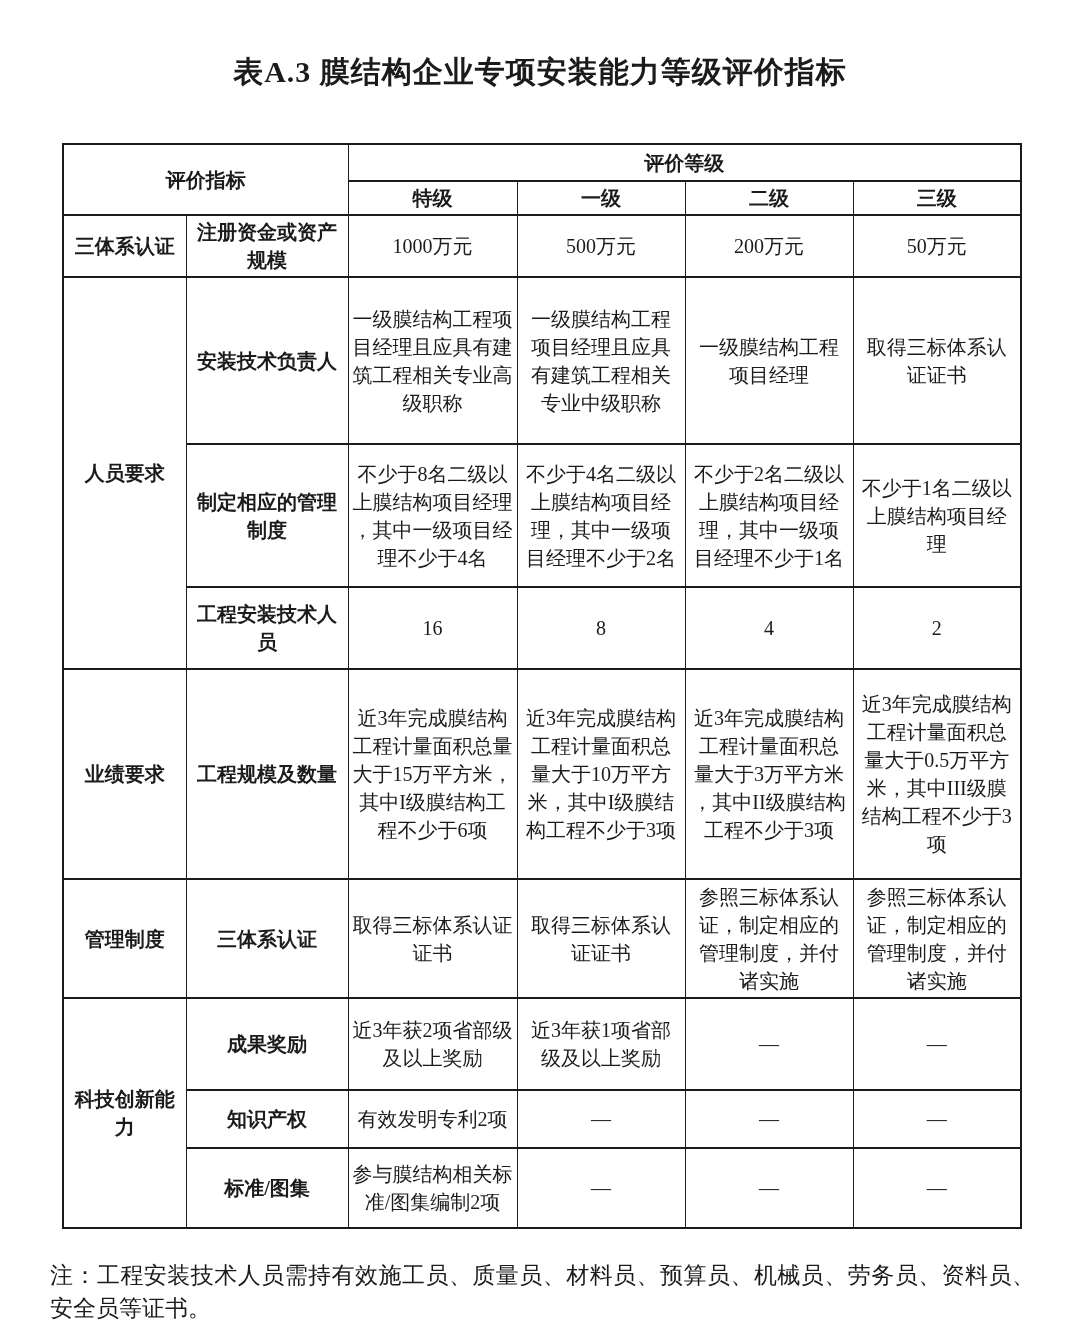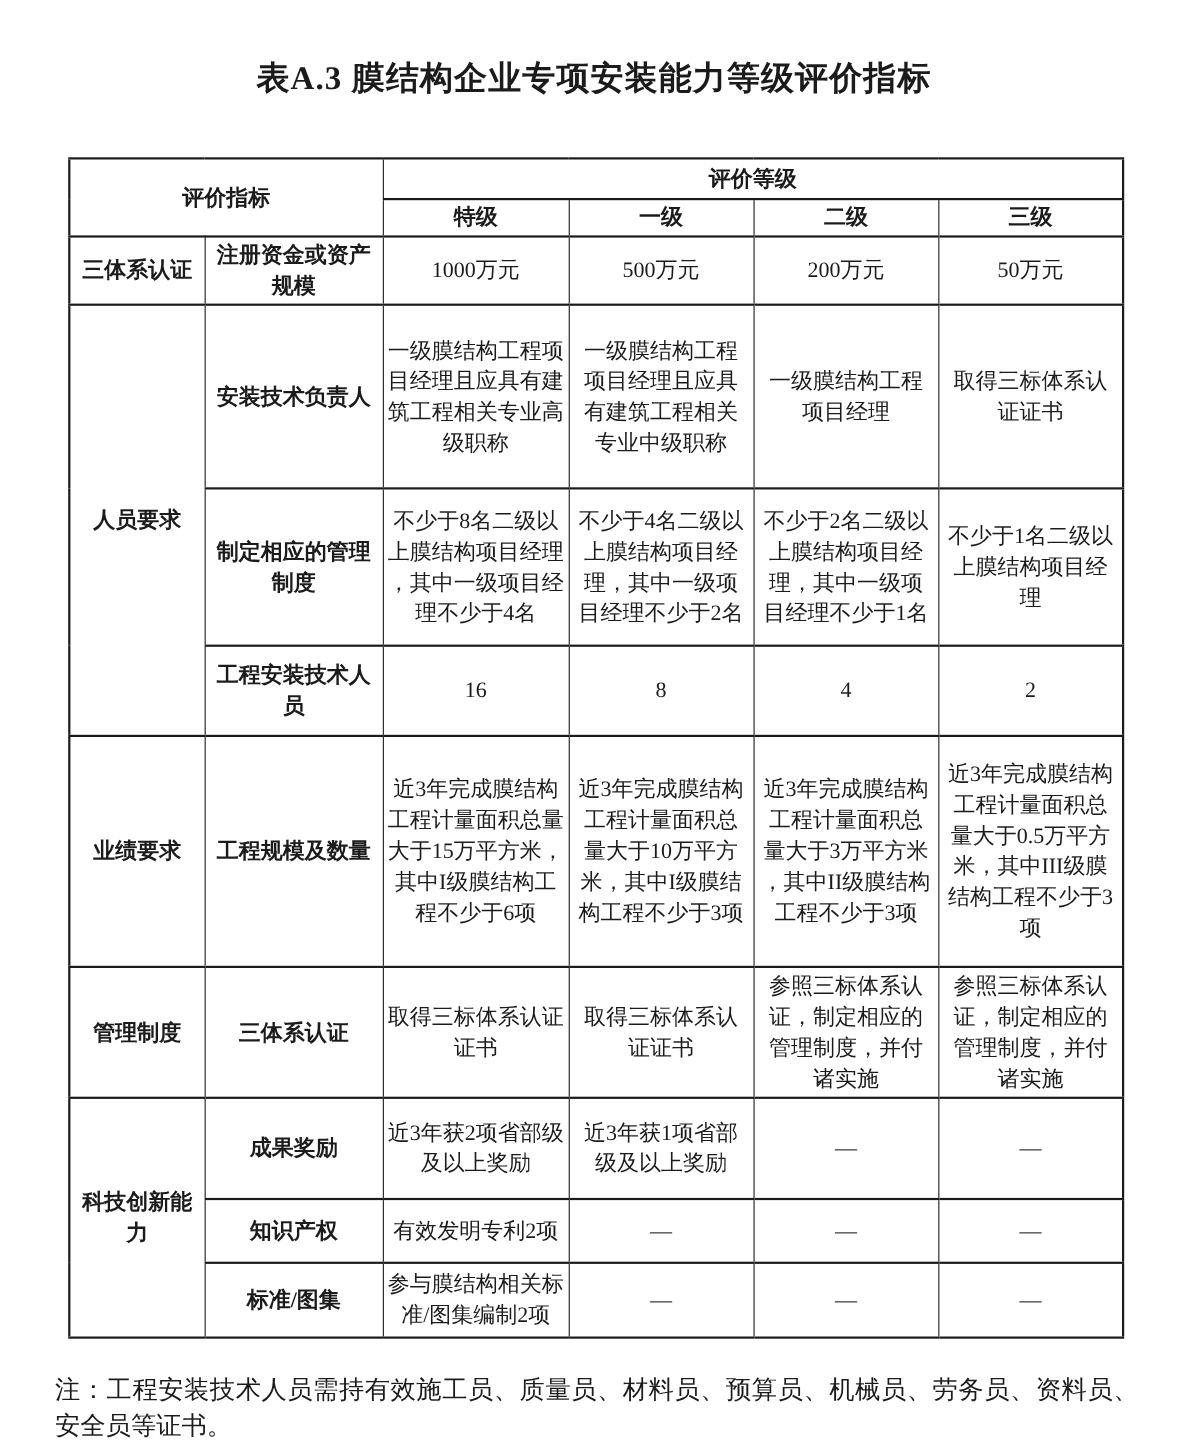--- a/index.html
+++ b/index.html
@@ -168,21 +168,21 @@
       </tr>
 
       <tr style="height:58px">
         <td class="ind">知识产权</td>
         <td class="val">有效发明专利2项</td>
         <td class="val">—</td>
         <td class="val">—</td>
         <td class="val">—</td>
       </tr>
 
-      <tr style="height:68px">
+      <tr style="height:80px">
         <td class="ind">标准/图集</td>
         <td class="val">参与膜结构相关标准/图集编制2项</td>
         <td class="val">—</td>
         <td class="val">—</td>
         <td class="val">—</td>
       </tr>
     </tbody>
   </table>
 
   <p class="note">注：工程安装技术人员需持有效施工员、质量员、材料员、预算员、机械员、劳务员、资料员、安全员等证书。</p>

